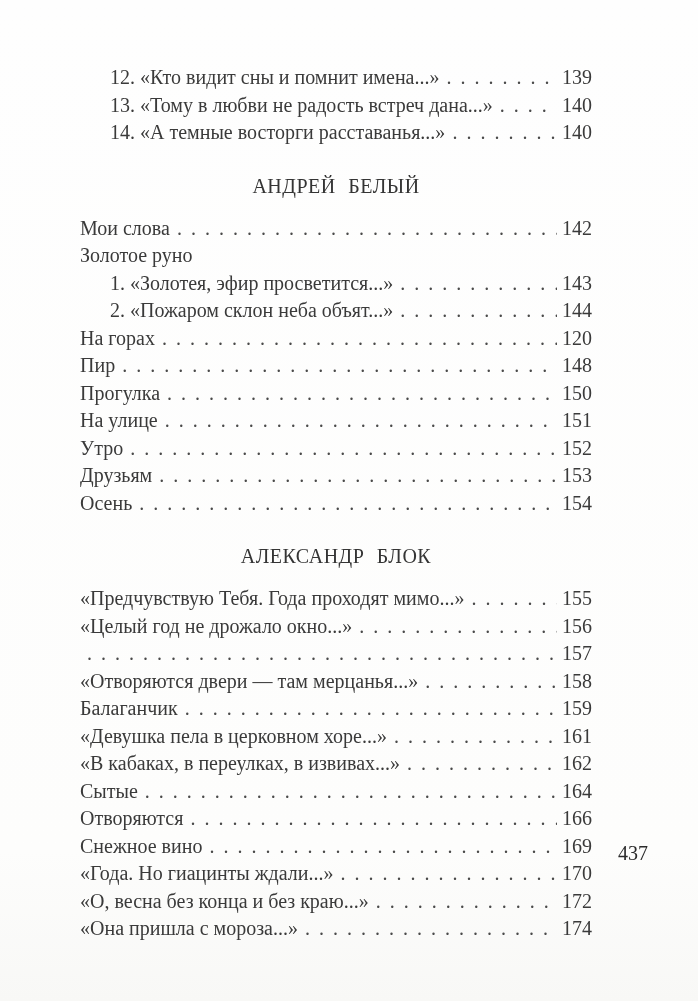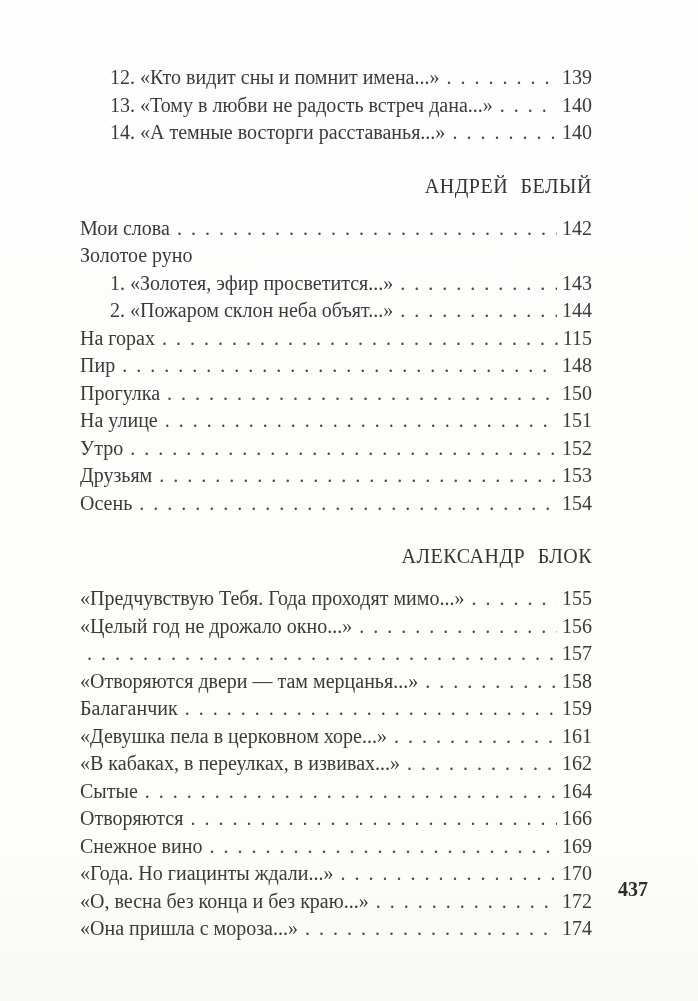--- a/index.html
+++ b/index.html
@@ -26,21 +26,21 @@
     top: 64px;
     width: 512px;
   }
   .toc-section {
     margin: 0;
     padding: 0;
   }
   .section-heading {
     font-size: 20px;
     font-weight: normal;
-    text-align: right;
+    text-align: center;
     margin: 26px 0 15px 0;
     line-height: 27px;
     letter-spacing: 0.5px;
     word-spacing: 7px;
     color: #343434;
   }
   .row {
     display: flex;
     align-items: flex-start;
     font-size: 20px;
@@ -65,24 +65,24 @@
     content: ". . . . . . . . . . . . . . . . . . . . . . . . . . . . . . . . . . . . . . . . . . . . . . . . . . . . . . . . . . . .";
     letter-spacing: 2px;
     white-space: nowrap;
   }
   .pagenum {
     flex: 0 0 auto;
   }
   .folio {
     position: absolute;
     right: 50px;
-    top: 876px;
+    top: 840px;
     font-size: 20px;
     line-height: 27px;
-    font-weight: bold;
+    font-weight: normal;
     color: #2b2b2b;
   }
 </style>
 </head>
 <body>
 
 <div class="page">
   <main class="toc" id="toc-root">
       <section class="toc-section">
         <div class="row indent">
@@ -117,21 +117,21 @@
           <span class="pagenum">143</span>
         </div>
         <div class="row indent">
           <span class="title">2. «Пожаром склон неба объят...»</span>
           <span class="leader"></span>
           <span class="pagenum">144</span>
         </div>
         <div class="row">
           <span class="title">На горах</span>
           <span class="leader"></span>
-          <span class="pagenum">115</span>
+          <span class="pagenum">120</span>
         </div>
         <div class="row">
           <span class="title">Пир</span>
           <span class="leader"></span>
           <span class="pagenum">148</span>
         </div>
         <div class="row">
           <span class="title">Прогулка</span>
           <span class="leader"></span>
           <span class="pagenum">150</span>

